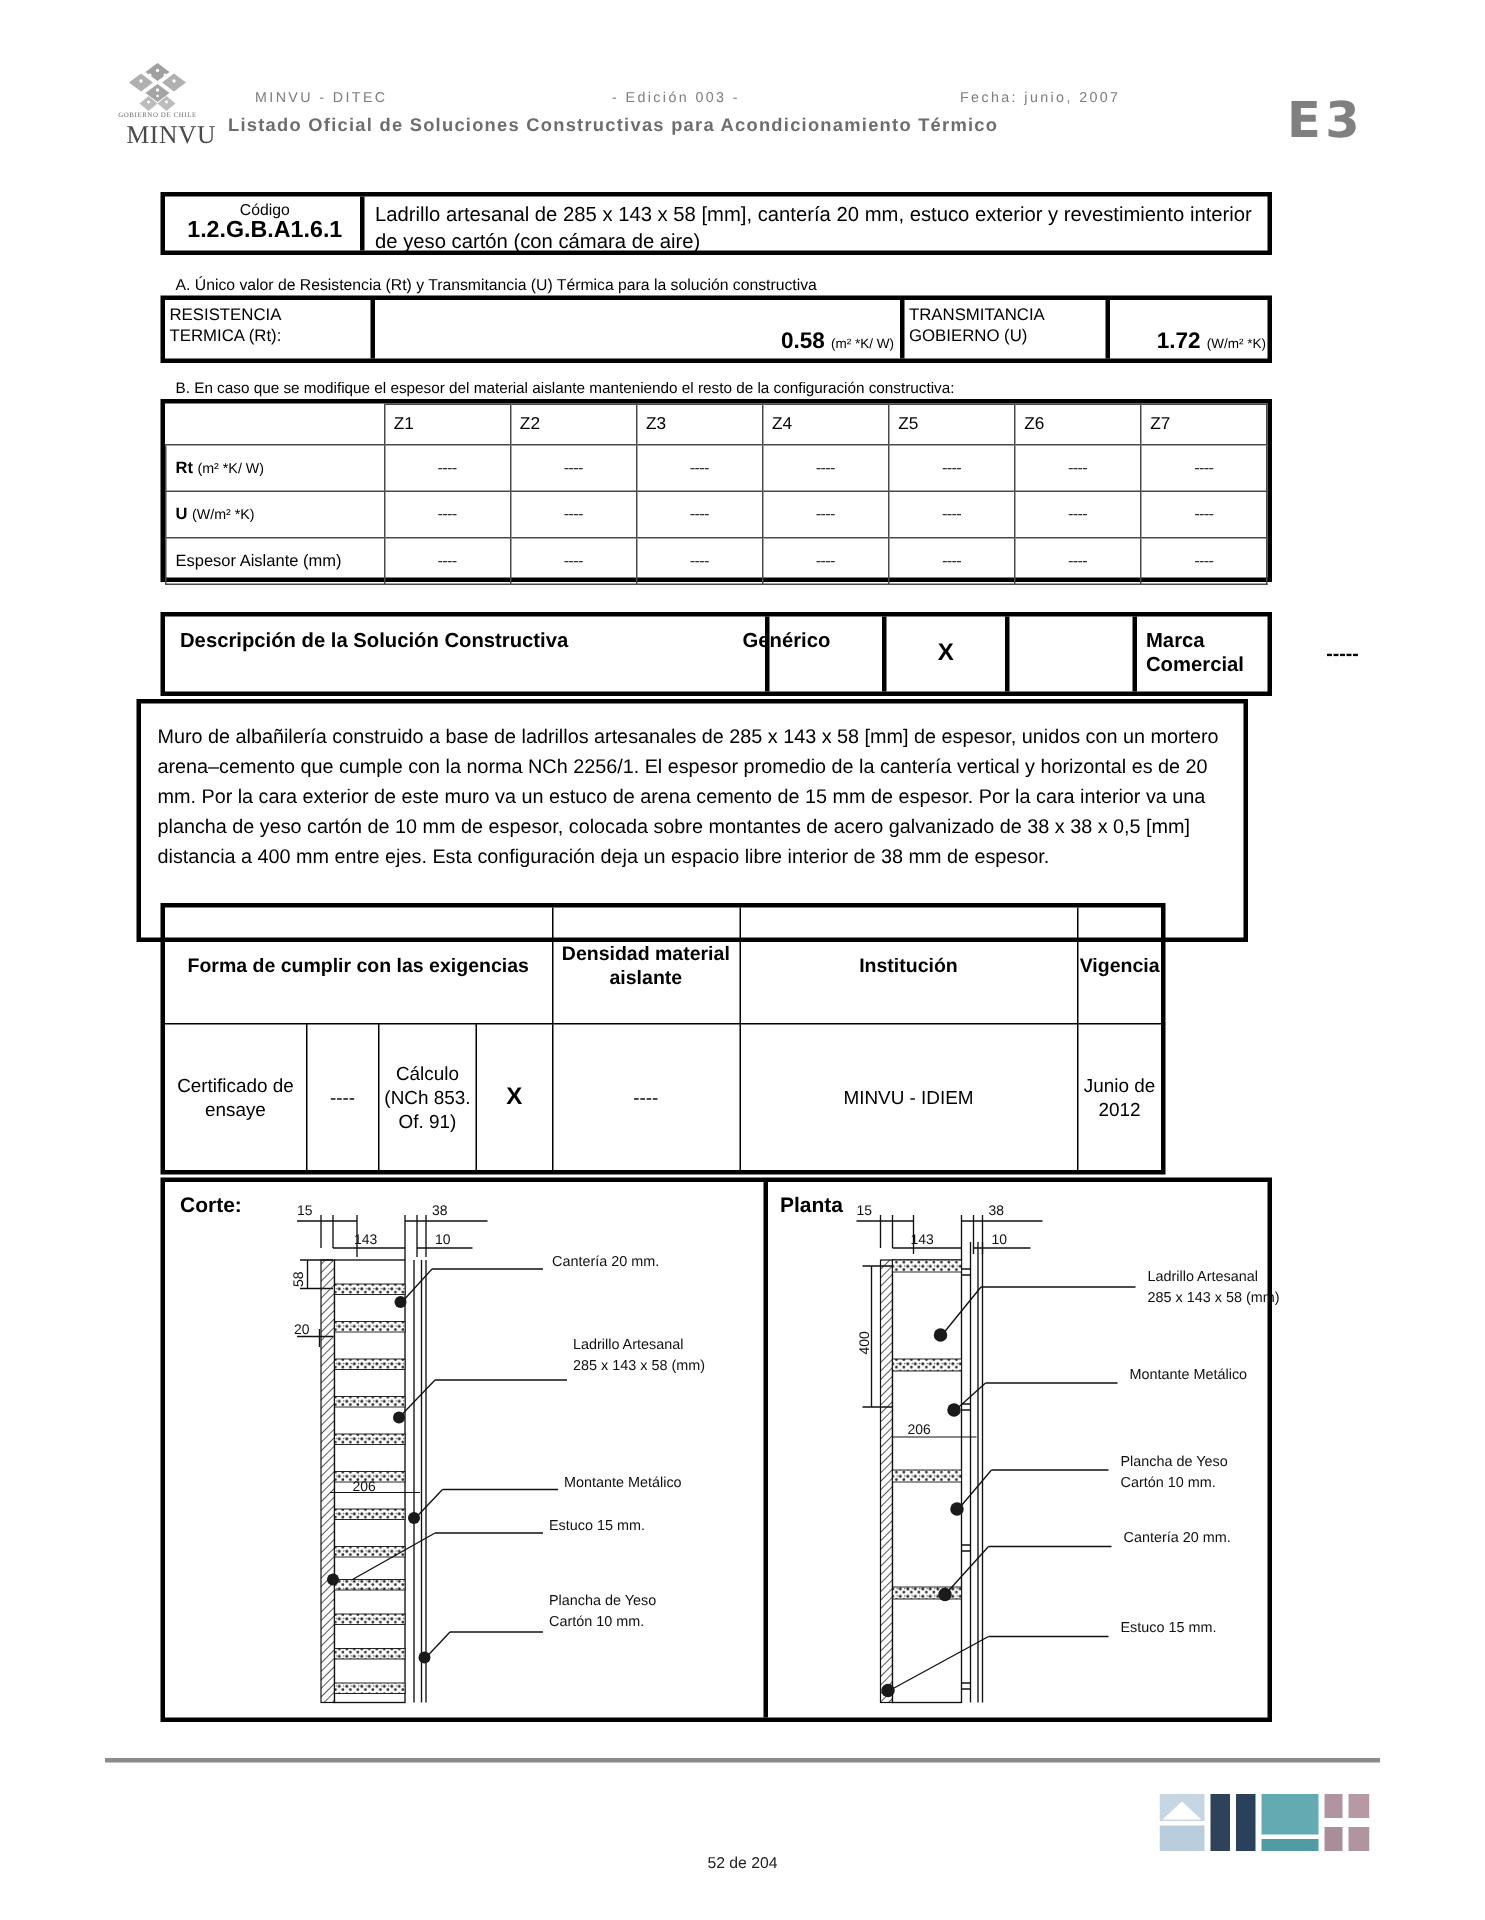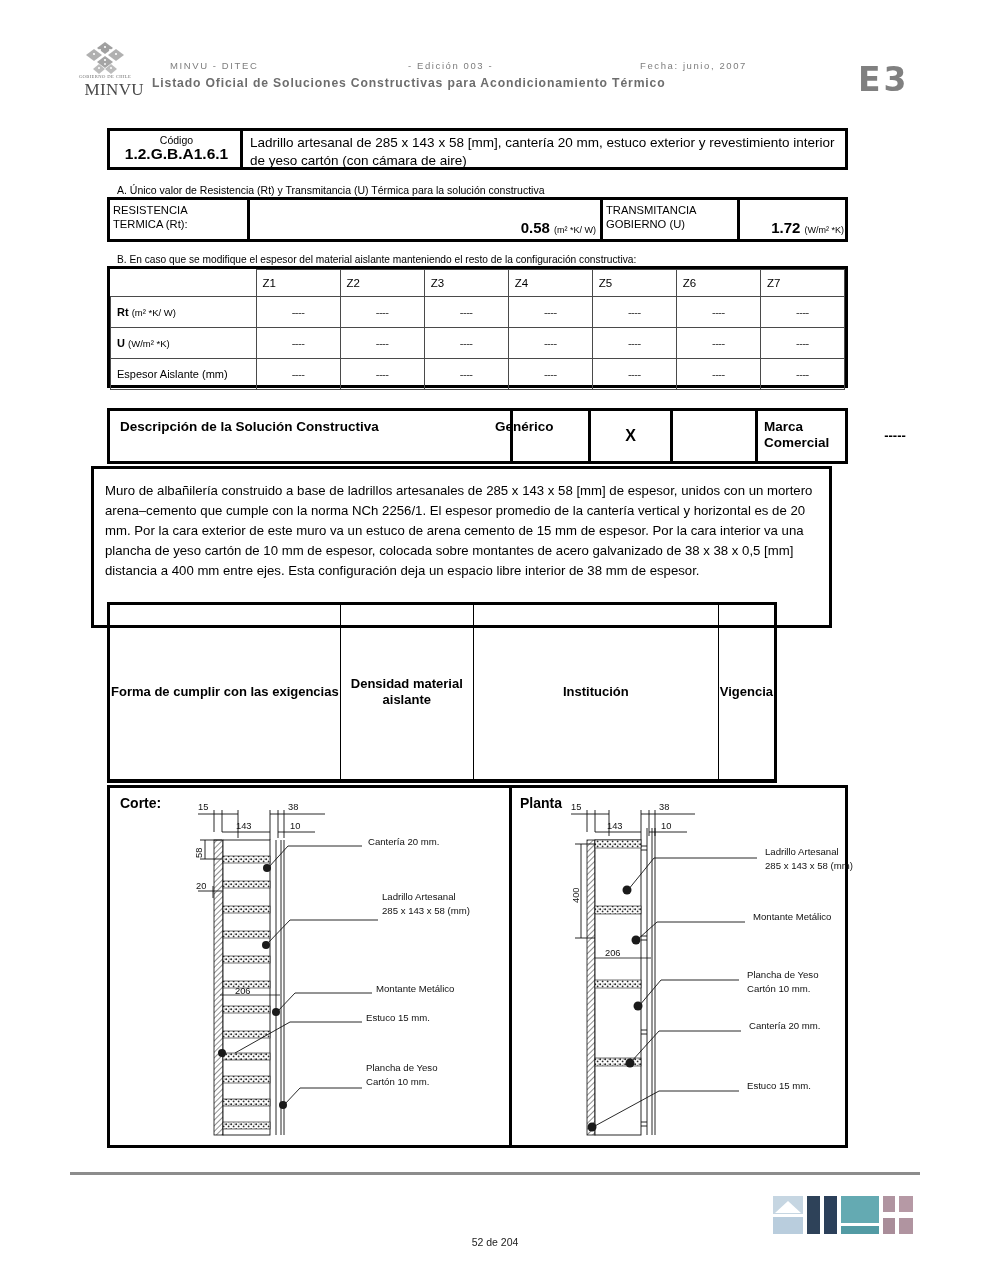--- a/index.html
+++ b/index.html
@@ -215,20 +215,29 @@
 
   <div class="blk thick" id="comp">
     <table>
       <tbody>
           <tr>
         <td class="comp-h" colspan="4" style="width:272px;height:75px;border-top:none;border-left:none;">Forma de cumplir con las exigencias</td>
         <td class="comp-h" style="width:130px;border-top:none;">Densidad material aislante</td>
         <td class="comp-h" style="width:242px;border-top:none;">Institución</td>
         <td class="comp-h" style="border-top:none;border-right:none;margin-left:40px;">Vigencia</td>
       </tr>
+      <tr>
+        <td class="comp-c" style="width:92px;border-left:none;border-bottom:none;">Certificado de ensaye</td>
+        <td class="comp-c" style="width:48px;border-bottom:none;">----</td>
+        <td class="comp-c" style="width:62px;border-bottom:none;">Cálculo (NCh 853. Of. 91)</td>
+        <td class="comp-x" style="width:50px;border-bottom:none;">X</td>
+        <td class="comp-c" style="border-bottom:none;">----</td>
+        <td class="comp-c" style="border-bottom:none;">MINVU - IDIEM</td>
+        <td class="comp-c" style="border-bottom:none;border-right:none;">Junio  de 2012</td>
+      </tr>
     </tbody>
       </table>
   </div>
 
   <div class="blk thick" id="draw">
     <div id="draw-div"></div>
 
     <div class="draw-title" style="left:10px;top:7px;">Corte:</div>
 
     <svg style="position:absolute;left:0;top:0;width:399px;height:357px;" viewBox="0 0 399 357">

